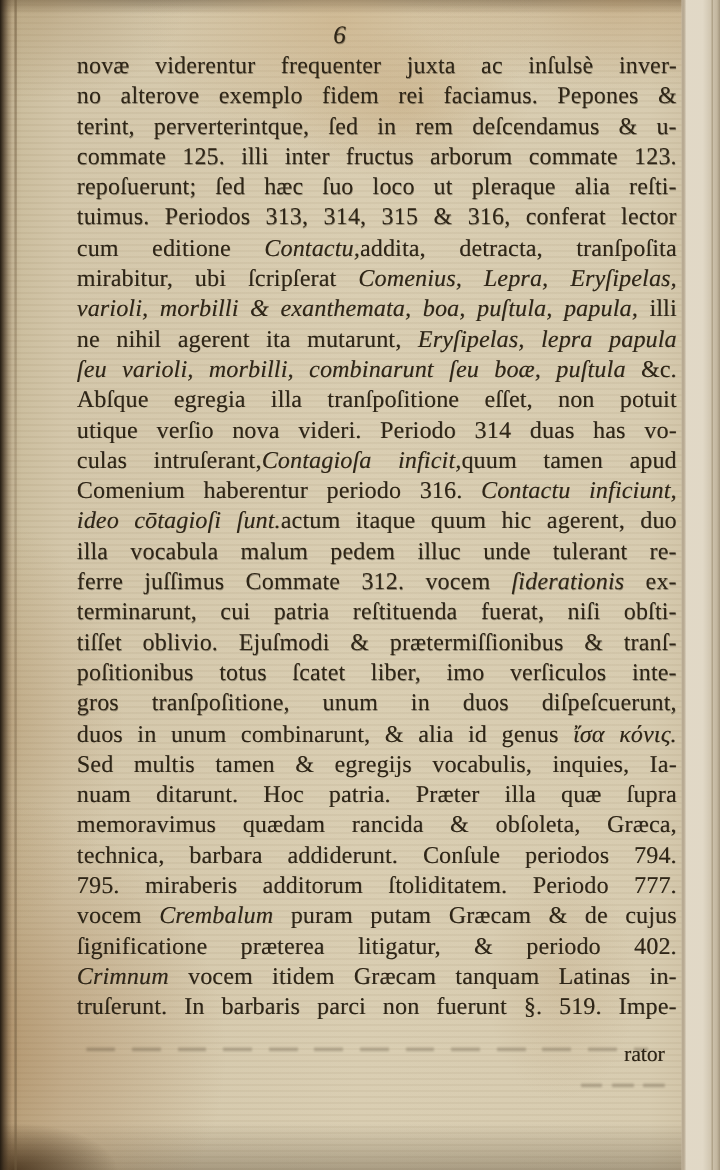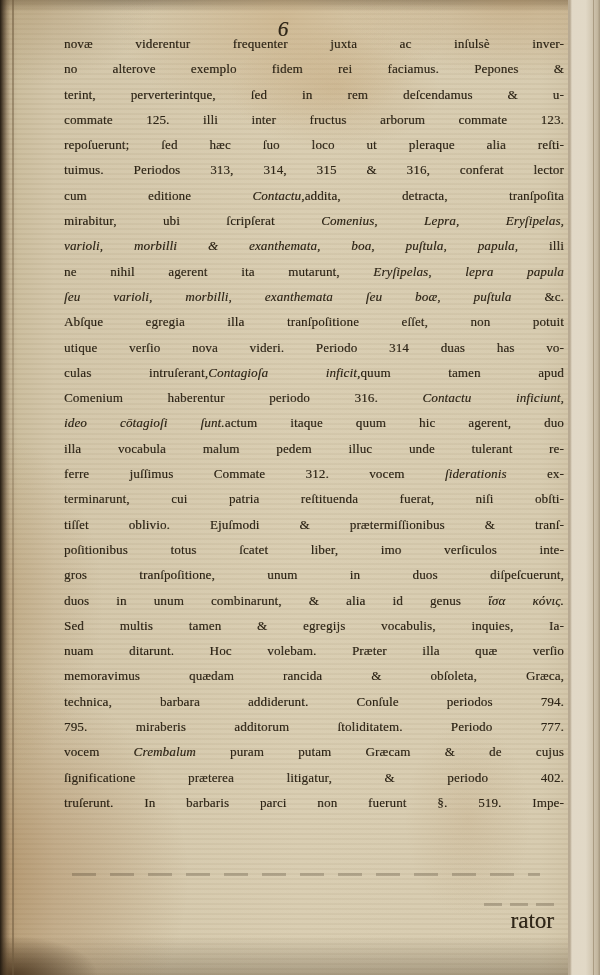--- a/index.html
+++ b/index.html
@@ -55,35 +55,35 @@
     content:"";position:absolute;right:6px;top:0;width:1px;height:100%;
     background:rgba(128,110,80,.45);filter:blur(.3px);
   }
   .page-number{
     position:absolute;top:17px;left:0;width:100%;
     text-align:center;transform:translateX(-17px);
     font-style:italic;font-size:21px;color:var(--ink,#2e2517);
     text-shadow:.4px .4px .6px rgba(46,37,23,.5);
   }
   .text-block{
-    position:absolute;left:64px;top:31px;width:500px;
-    font-size:13px;line-height:25.3px;color:var(--ink,#2e2517);
+    position:absolute;left:64px;top:43px;width:500px;
+    font-size:20px;line-height:25.3px;color:var(--ink,#2e2517);
     letter-spacing:.15px;
     text-shadow:.4px .4px .5px rgba(46,37,23,.42);
     font-family:Liberation Serif, serif;
   }
   .line{
     white-space:normal;
     text-align:justify;text-align-last:justify;
     height:25.3px;overflow:hidden;
   }
   .line .it{font-style:italic;}
   .catchword{
-    position:absolute;top:908px;right:46px;
-    font-size:23px;color:var(--ink,#2e2517);
+    position:absolute;top:868px;right:46px;
+    font-size:18px;color:var(--ink,#2e2517);
     text-shadow:.4px .4px .5px rgba(46,37,23,.45);
     text-align:right;
   }
   
   .smudge-a{
     position:absolute;left:72px;top:873px;width:468px;height:3px;
     background:repeating-linear-gradient(90deg,rgba(52,40,24,.32) 0 24px,transparent 24px 38px);
     filter:blur(.7px);opacity:.75;
   }
   .smudge-b{
@@ -106,40 +106,41 @@
       <div class="line"><span>novæ viderentur frequenter juxta ac inſulsè inver-</span></div>
       <div class="line"><span>no alterove exemplo fidem rei faciamus. Pepones &amp;</span></div>
       <div class="line"><span>terint, perverterintque, ſed in rem deſcendamus &amp; u-</span></div>
       <div class="line"><span>commate 125. illi inter fructus arborum commate 123.</span></div>
       <div class="line"><span>repoſuerunt; ſed hæc ſuo loco ut pleraque alia reſti-</span></div>
       <div class="line"><span>tuimus. Periodos 313, 314, 315 &amp; 316, conferat lector</span></div>
       <div class="line"><span>cum editione </span><span class="it">Contactu,</span><span>addita, detracta, tranſpoſita</span></div>
       <div class="line"><span>mirabitur, ubi ſcripſerat </span><span class="it">Comenius, Lepra, Eryſipelas,</span></div>
       <div class="line"><span class="it">varioli, morbilli &amp; exanthemata, boa, puſtula, papula,</span><span> illi</span></div>
       <div class="line"><span>ne nihil agerent ita mutarunt, </span><span class="it">Eryſipelas, lepra papula</span></div>
-      <div class="line"><span class="it">ſeu varioli, morbilli, exanthemata ſeu boæ, puſtula</span><span> &amp;c.</span></div>
+      <div class="line"><span class="it">ſeu varioli, morbilli, combinarunt ſeu boæ, puſtula</span><span> &amp;c.</span></div>
       <div class="line"><span>Abſque egregia illa tranſpoſitione eſſet, non potuit</span></div>
       <div class="line"><span>utique verſio nova videri. Periodo 314 duas has vo-</span></div>
       <div class="line"><span>culas intruſerant,</span><span class="it">Contagioſa inficit,</span><span>quum tamen apud</span></div>
       <div class="line"><span>Comenium haberentur periodo 316. </span><span class="it">Contactu inficiunt,</span></div>
       <div class="line"><span class="it">ideo cōtagioſi ſunt.</span><span>actum itaque quum hic agerent, duo</span></div>
       <div class="line"><span>illa vocabula malum pedem illuc unde tulerant re-</span></div>
       <div class="line"><span>ferre juſſimus Commate 312. vocem </span><span class="it">ſiderationis</span><span> ex-</span></div>
       <div class="line"><span>terminarunt, cui patria reſtituenda fuerat, niſi obſti-</span></div>
       <div class="line"><span>tiſſet oblivio. Ejuſmodi &amp; prætermiſſionibus &amp; tranſ-</span></div>
       <div class="line"><span>poſitionibus totus ſcatet liber, imo verſiculos inte-</span></div>
       <div class="line"><span>gros tranſpoſitione, unum in duos diſpeſcuerunt,</span></div>
       <div class="line"><span>duos in unum combinarunt, &amp; alia id genus </span><span class="it">ἴσα κόνις.</span></div>
       <div class="line"><span>Sed multis tamen &amp; egregijs vocabulis, inquies, Ia-</span></div>
-      <div class="line"><span>nuam ditarunt. Hoc volebam. Præter illa quæ verſio</span></div>
+      <div class="line"><span>nuam ditarunt. Hoc patria. Præter illa quæ ſupra</span></div>
       <div class="line"><span>memoravimus quædam rancida &amp; obſoleta, Græca,</span></div>
       <div class="line"><span>technica, barbara addiderunt. Conſule periodos 794.</span></div>
       <div class="line"><span>795. miraberis additorum ſtoliditatem. Periodo 777.</span></div>
       <div class="line"><span>vocem </span><span class="it">Crembalum</span><span> puram putam Græcam &amp; de cujus</span></div>
       <div class="line"><span>ſignificatione præterea litigatur, &amp; periodo 402.</span></div>
+      <div class="line"><span class="it">Crimnum</span><span> vocem itidem Græcam tanquam Latinas in-</span></div>
       <div class="line"><span>truſerunt. In barbaris parci non fuerunt §. 519. Impe-</span></div>
     </div>
 
   <div class="smudge-a"></div>
   <div class="smudge-b"></div>
 
   <div class="catchword">rator</div>
 </div>
 
 </body></html>

